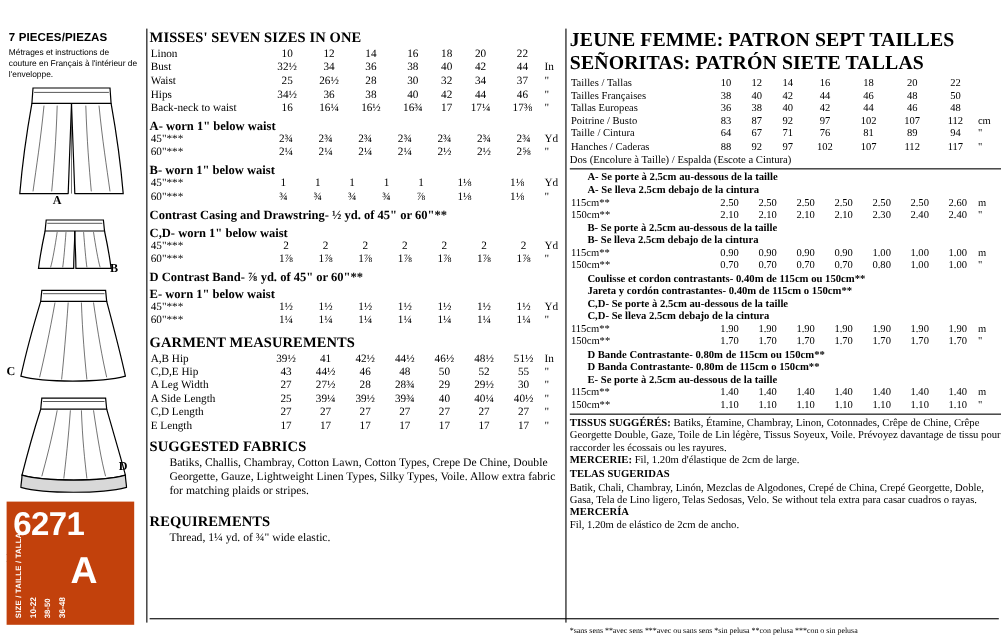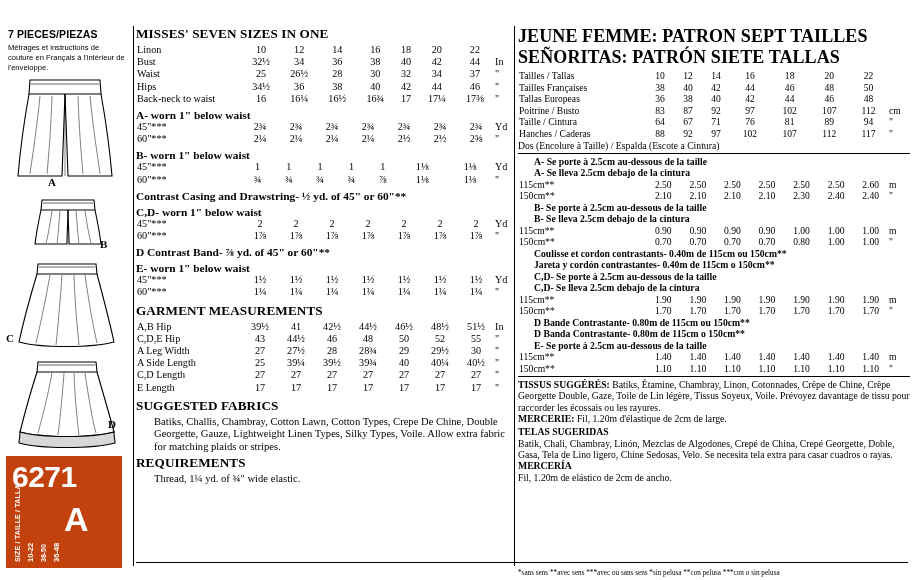--- a/index.html
+++ b/index.html
@@ -436,21 +436,21 @@
             <td class="v">17</td>
             <td class="v">17</td>
             <td class="u">"</td>
           </tr>
         </tbody>
     </table>
 
     <div class="fabrics">
       <h2 class="sec">SUGGESTED FABRICS</h2>
       <p>Batiks, Challis, Chambray, Cotton Lawn, Cotton Types, Crepe De Chine, Double Georgette, Gauze, Lightweight Linen Types, Silky Types, Voile. Allow extra fabric for matching plaids or stripes.</p>
-      <h2 class="sec" style="margin-top:2px;">REQUIREMENTS</h2>
+      <h2 class="sec" style="margin-top:13px;">REQUIREMENTS</h2>
       <p>Thread, 1¼ yd. of ¾" wide elastic.</p>
     </div>
   </div>
 
   <div class="right">
     <h2 class="secr">JEUNE FEMME: PATRON SEPT TAILLES</h2>
     <h2 class="secr" style="margin-bottom:2px;">SEÑORITAS: PATRÓN SIETE TALLAS</h2>
 
     <table class="tr2 rtbl">
       <tbody id="right-size-rows">
@@ -661,21 +661,21 @@
     <p class="rpara">
       <span class="bold">TISSUS SUGGÉRÉS:</span>
       <span>Batiks, Étamine, Chambray, Linon, Cotonnades, Crêpe de Chine, Crêpe Georgette Double, Gaze, Toile de Lin légère, Tissus Soyeux, Voile. Prévoyez davantage de tissu pour raccorder les écossais ou les rayures.</span>
     </p>
     <p class="rpara">
       <span class="bold">MERCERIE:</span>
       <span>Fil, 1.20m d'élastique de 2cm de large.</span>
     </p>
     <p class="rpara" style="margin-top:2px;">
       <span class="bold">TELAS SUGERIDAS</span><br>
-      <span>Batik, Chali, Chambray, Linón, Mezclas de Algodones, Crepé de China, Crepé Georgette, Doble, Gasa, Tela de Lino ligero, Chine Sedosas, Velo. Se necesita tela extra para casar cuadros o rayas.</span>
+      <span>Batik, Chali, Chambray, Linón, Mezclas de Algodones, Crepé de China, Crepé Georgette, Doble, Gasa, Tela de Lino ligero, Telas Sedosas, Velo. Se without tela extra para casar cuadros o rayas.</span>
     </p>
     <p class="rpara">
       <span class="bold">MERCERÍA</span><br>
       <span>Fil, 1.20m de elástico de 2cm de ancho.</span>
     </p>
   </div>
 
   <div class="footrule"></div>
   <div style="position:absolute;left:136px;top:566px;width:370px;" class="note">*without nap          **with nap          ***with or without nap</div>
   <div style="position:absolute;left:518px;top:566px;width:390px;" class="rnote">*sans sens          **avec sens          ***avec ou sans sens          *sin pelusa          **con pelusa          ***con o sin pelusa</div>

